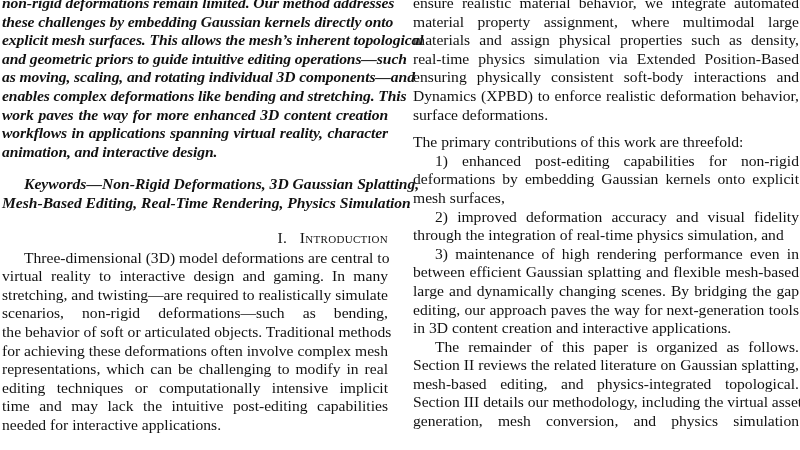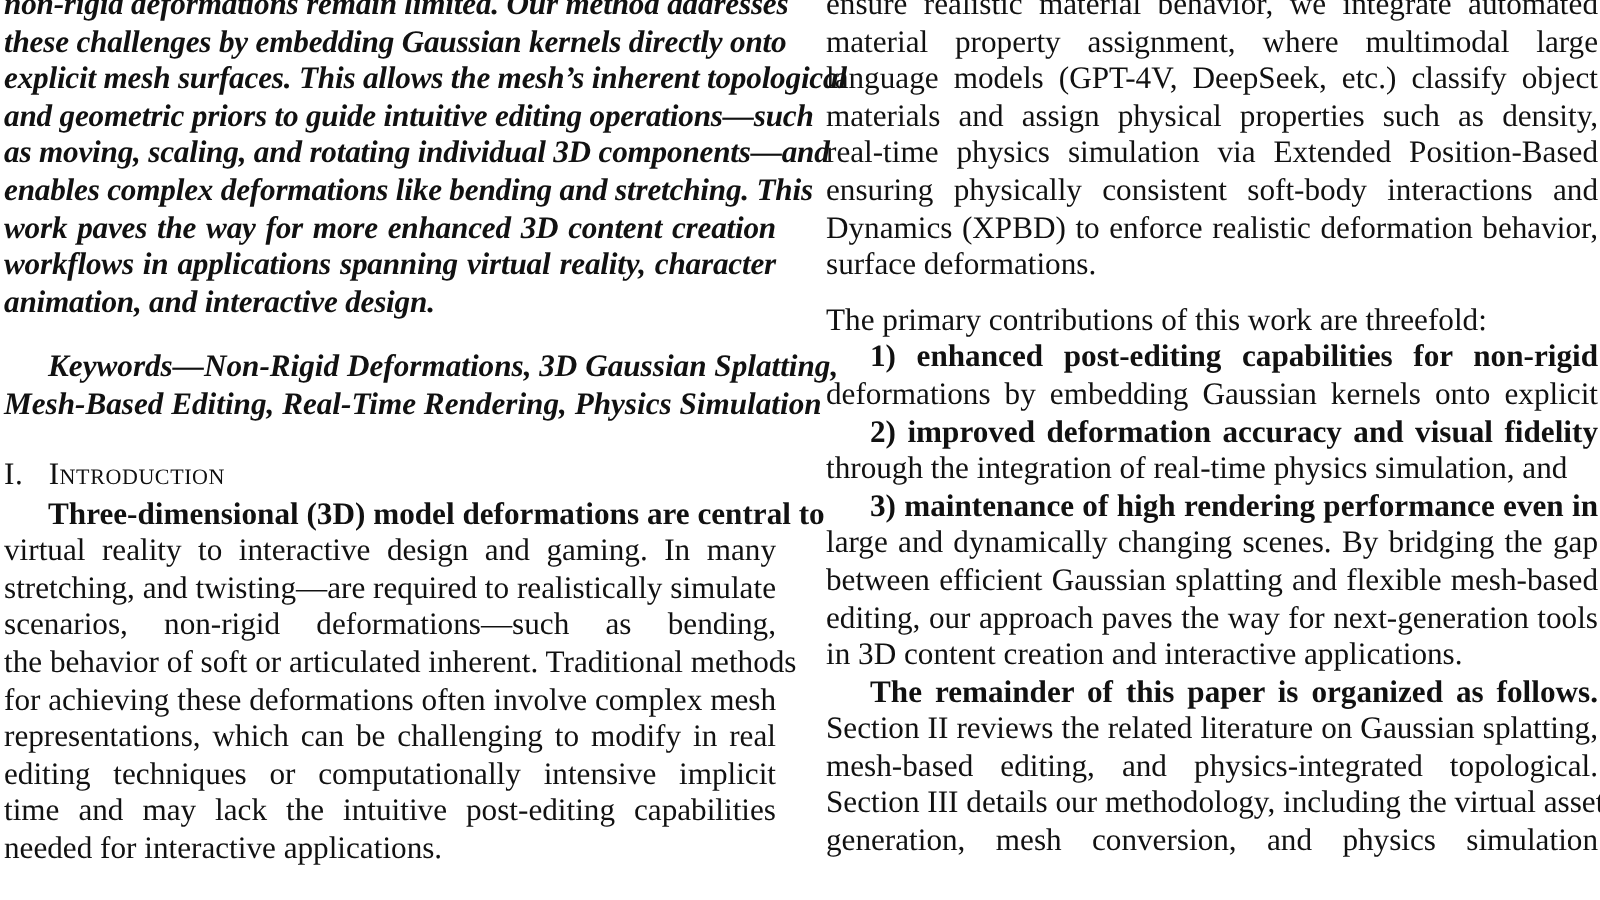--- a/index.html
+++ b/index.html
@@ -10,25 +10,25 @@
   .col {
     position: absolute; top: -6px; width: 386px;
     font-size: 15.6px; line-height: 18.6px;
   }
   .col-left { left: 2px; }
   .col-right { left: 413px; }
   .line { display: block; white-space: nowrap; text-align: justify; text-align-last: justify; height: 18.6px; overflow: visible; }
   .line.last { text-align-last: left; }
   .abstract .line { font-weight: bold; font-style: italic; letter-spacing: -0.1px; }
   .keywords .line { font-weight: bold; font-style: italic; }
-  .indent { text-indent: 22px; font-weight: bold; }
+  .indent { text-indent: 22px; }
   .gap { height: 9px; }
   .gap-big { height: 14px; }
   .heading {
-    text-align: left; font-size: 15.6px; height: 22px; line-height: 22px; letter-spacing: 0.3px;
+    text-align: right; font-size: 15.6px; height: 22px; line-height: 22px; letter-spacing: 0.3px;
   }
   .heading .sc { font-variant: small-caps; }
 </style>
 </head>
 <body>
 
 <div class="col col-left">
   <div class="abstract">
     <span class="line">non-rigid deformations remain limited. Our method addresses</span>
     <span class="line">these challenges by embedding Gaussian kernels directly onto</span>
@@ -47,55 +47,55 @@
   </div>
   <div class="gap-big"></div>
   <div class="heading">
     <span>I.</span>&nbsp;&nbsp;&nbsp;<span class="sc">Introduction</span>
   </div>
   <div class="intro-p1">
     <span class="line indent">Three-dimensional (3D) model deformations are central to</span>
     <span class="line">virtual reality to interactive design and gaming. In many</span>
     <span class="line">stretching, and twisting—are required to realistically simulate</span>
     <span class="line">scenarios, non-rigid deformations—such as bending,</span>
-    <span class="line">the behavior of soft or articulated inherent. Traditional methods</span>
+    <span class="line">the behavior of soft or articulated objects. Traditional methods</span>
     <span class="line">for achieving these deformations often involve complex mesh</span>
     <span class="line">representations, which can be challenging to modify in real</span>
     <span class="line">editing techniques or computationally intensive implicit</span>
     <span class="line">time and may lack the intuitive post-editing capabilities</span>
     <span class="line last">needed for interactive applications.</span>
   </div>
 
 </div>
 
 <div class="col col-right">
   <div>
     <span class="line">ensure realistic material behavior, we integrate automated</span>
     <span class="line">material property assignment, where multimodal large</span>
-    <span class="line">language models (GPT-4V, DeepSeek, etc.) classify object</span>
     <span class="line">materials and assign physical properties such as density,</span>
     <span class="line">real-time physics simulation via Extended Position-Based</span>
     <span class="line">ensuring physically consistent soft-body interactions and</span>
     <span class="line">Dynamics (XPBD) to enforce realistic deformation behavior,</span>
     <span class="line last">surface deformations.</span>
   </div>
   <div class="gap"></div>
   <span class="line last">The primary contributions of this work are threefold:</span>
   <div>
     <span class="line indent">1) enhanced post-editing capabilities for non-rigid</span>
     <span class="line">deformations by embedding Gaussian kernels onto explicit</span>
+    <span class="line last">mesh surfaces,</span>
   </div>
   <div>
     <span class="line indent">2) improved deformation accuracy and visual fidelity</span>
     <span class="line last">through the integration of real-time physics simulation, and</span>
   </div>
   <div>
     <span class="line indent">3) maintenance of high rendering performance even in</span>
+    <span class="line">between efficient Gaussian splatting and flexible mesh-based</span>
     <span class="line">large and dynamically changing scenes. By bridging the gap</span>
-    <span class="line">between efficient Gaussian splatting and flexible mesh-based</span>
     <span class="line">editing, our approach paves the way for next-generation tools</span>
     <span class="line last">in 3D content creation and interactive applications.</span>
   </div>
   <div>
     <span class="line indent">The remainder of this paper is organized as follows.</span>
     <span class="line">Section II reviews the related literature on Gaussian splatting,</span>
     <span class="line">mesh-based editing, and physics-integrated topological.</span>
     <span class="line">Section III details our methodology, including the virtual asset</span>
     <span class="line">generation, mesh conversion, and physics simulation</span>
 

